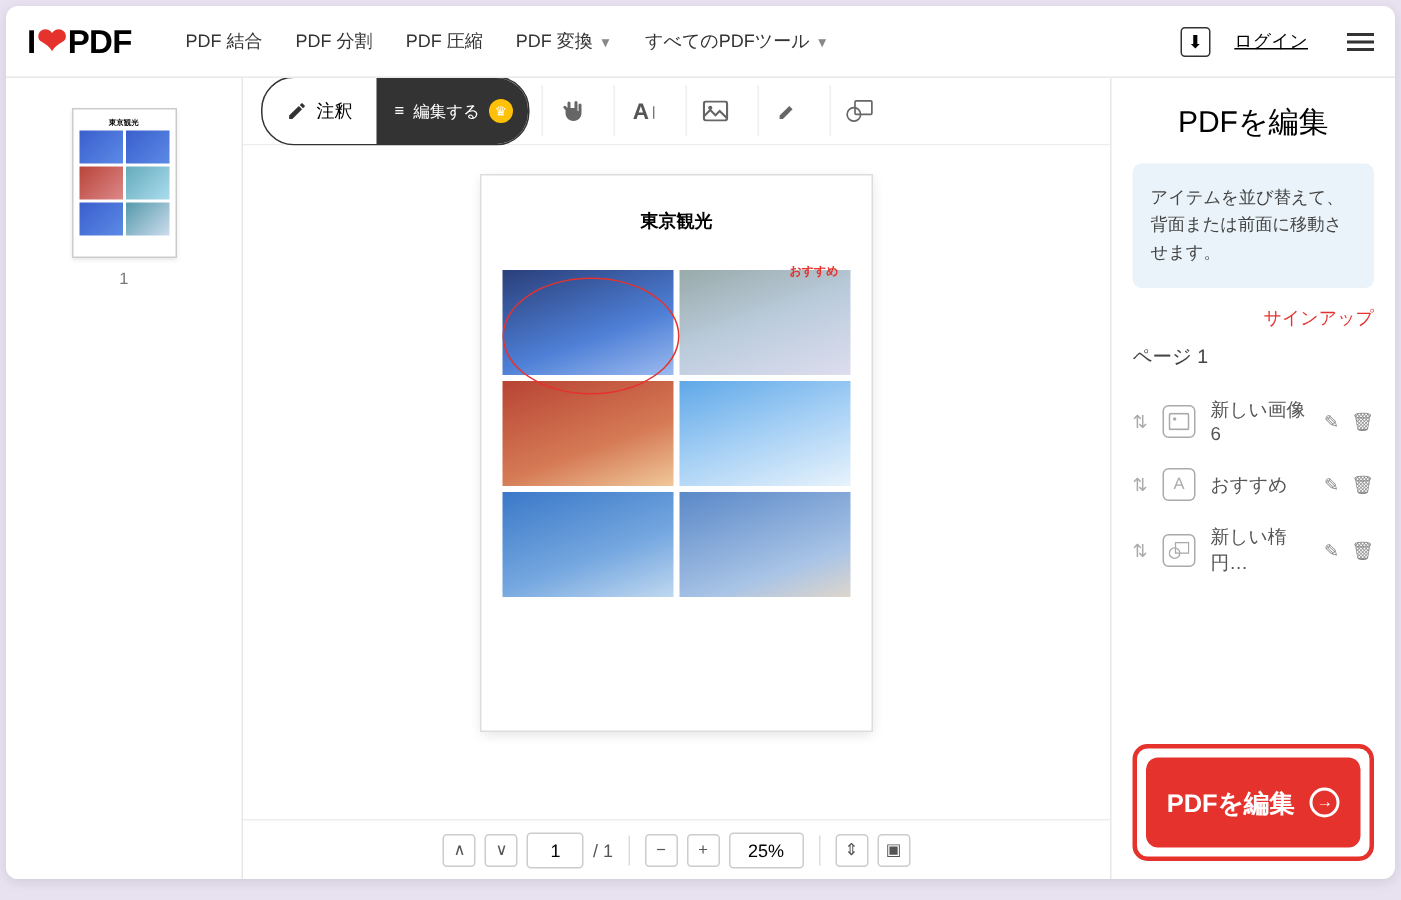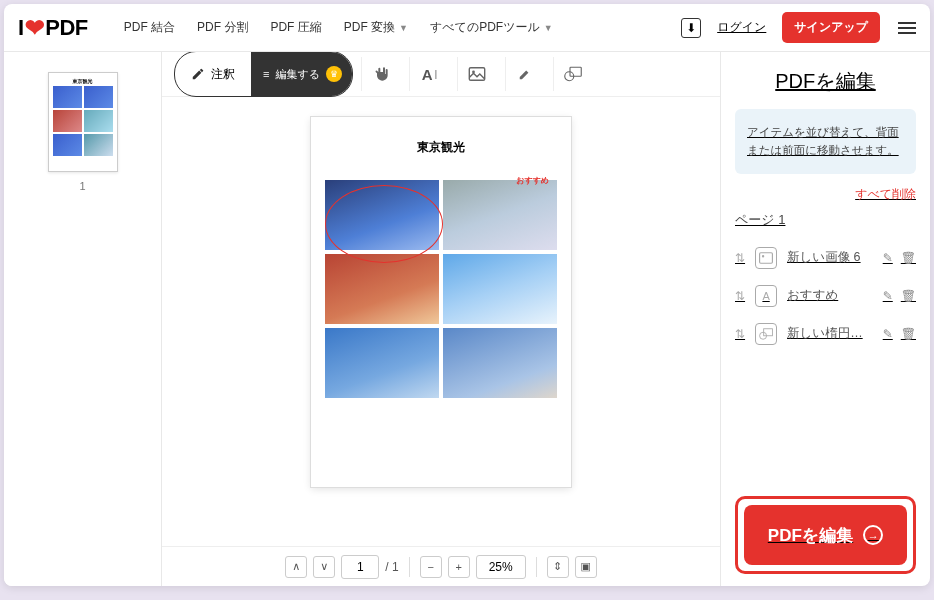--- a/index.html
+++ b/index.html
@@ -42,21 +42,21 @@
 .photo { flex: 1; background: linear-gradient(160deg, #2a3f7a 0%, #4e7fd6 60%, #9cbbf0 100%); height: 70px; }
 .photo.crossing { background: linear-gradient(160deg, #9aa 0%, #bcd 50%, #dde 100%); }
 .photo.temple { background: linear-gradient(160deg, #b84434 0%, #d57a55 60%, #f0c89a 100%); }
 .photo.tower { background: linear-gradient(160deg, #5fa8e8 0%, #a6d0f5 50%, #e8f3fc 100%); }
 .photo.arena { background: linear-gradient(160deg, #3a78c8 0%, #76a8e0 60%, #c0d8f0 100%); }
 .photo.diet { background: linear-gradient(160deg, #5a88c8 0%, #a9c4e6 70%, #ded6cc 100%); }
 .bottombar { height: 40px; background: #fff; border-top: 1px solid #eee; display: flex; align-items: center; justify-content: center; gap: 6px; font-size: 12px; color: #555; }
 .bb-btn { width: 22px; height: 22px; display: flex; align-items: center; justify-content: center; cursor: pointer; border: 1px solid #ccc; border-radius: 3px; font-size: 11px; }
 .bb-input { width: 38px; height: 24px; border: 1px solid #ccc; border-radius: 3px; text-align: center; font-size: 12px; }
 .bb-sep { height: 20px; width: 1px; background: #ddd; margin: 0 4px; }
-.right-panel { width: 210px; border-left: 1px solid #e8e8e8; display: flex; flex-direction: column; padding: 16px 14px 12px; text-decoration: underline; }
+.right-panel { width: 190px; border-left: 1px solid #e8e8e8; display: flex; flex-direction: column; padding: 16px 14px 12px; }
 .panel-title { font-size: 20px; text-align: center; font-weight: 500; margin-bottom: 14px; }
 .info-box { background: #eaf3f9; border-radius: 6px; padding: 14px 12px; font-size: 11.5px; color: #444; line-height: 1.6; }
 .delete-all { text-align: right; color: #e5322d; font-size: 12px; margin: 12px 0 8px; cursor: pointer; }
 .page-label { font-size: 13px; color: #444; margin-bottom: 10px; }
 .item-row { display: flex; align-items: center; gap: 10px; padding: 8px 0; font-size: 12.5px; color: #555; }
 .drag-handle { color: #aaa; font-size: 12px; cursor: grab; }
 .item-icon { width: 22px; height: 22px; border: 1.5px solid #aaa; border-radius: 4px; display: flex; align-items: center; justify-content: center; font-size: 11px; color: #aaa; }
 .item-label { flex: 1; }
 .item-actions { display: flex; gap: 8px; color: #888; font-size: 12px; }
 .item-actions span { cursor: pointer; }
@@ -90,21 +90,20 @@
           <span class="dd-caret">▼</span>
         </div>
       <div class="nav-item">
           <span>すべてのPDFツール</span>
           <span class="dd-caret">▼</span>
         </div>
     </div>
     <div class="spacer"></div>
     <div class="dl-icon">⬇</div>
     <div class="login">ログイン</div>
-    <div class="signup">サインアップ</div>
     <div class="menu-btn">
         <div></div>
         <div></div>
         <div></div>
       </div>
   </div>
 
   <div class="main">
     <div class="thumb-col">
       <div class="thumb">
@@ -198,21 +197,21 @@
         <input class="bb-input" style="width: 50px;" value="25%">
         <div class="bb-sep"></div>
         <div class="bb-btn">⇕</div>
         <div class="bb-btn">▣</div>
       </div>
     </div>
 
     <div class="right-panel">
       <div class="panel-title">PDFを編集</div>
       <div class="info-box">アイテムを並び替えて、背面または前面に移動させます。</div>
-      <div class="delete-all">すべて削除</div>
+      <div class="delete-all">サインアップ</div>
       <div class="page-label">ページ 1</div>
 
       <div class="item-row">
         <span class="drag-handle">⇅</span>
         <span class="item-icon">
             <svg width="14" height="12" viewBox="0 0 24 20">
               <rect x="1" y="1" width="22" height="18" rx="2" fill="none" stroke="#aaa" stroke-width="2"></rect>
               <circle cx="7" cy="7" r="2" fill="#aaa"></circle>
             </svg>
           </span>

